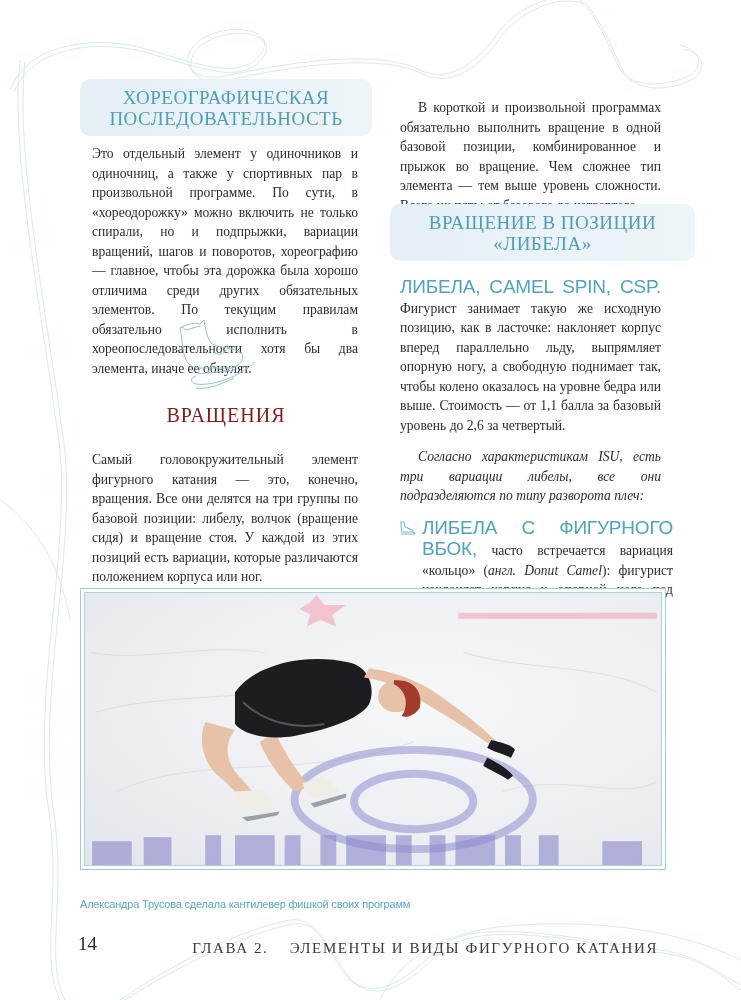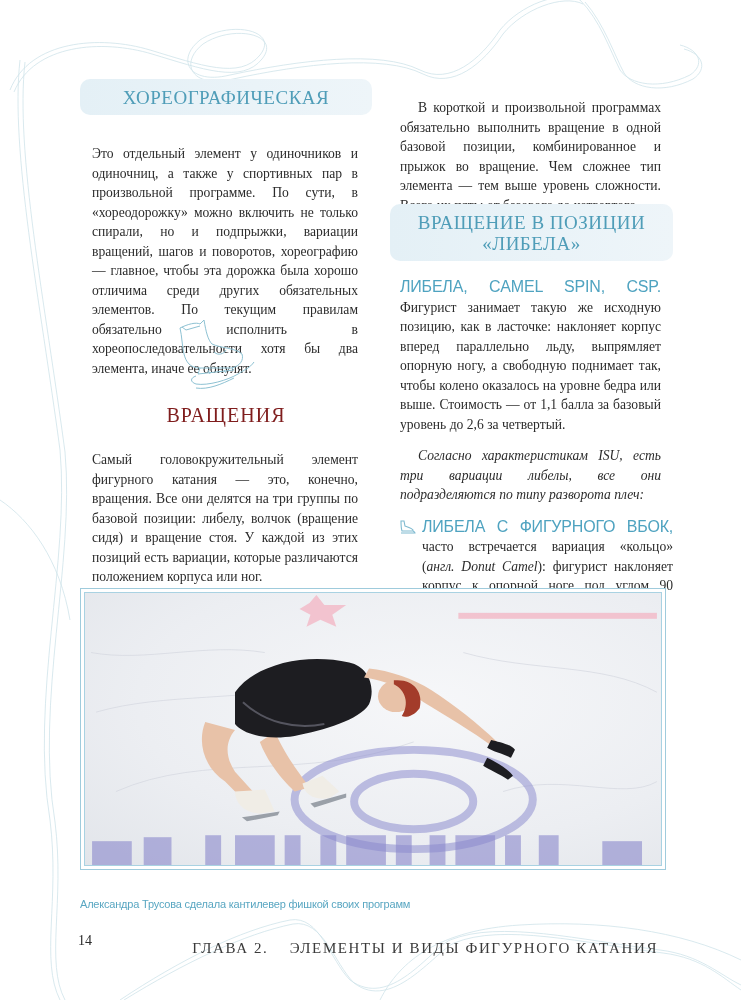--- a/index.html
+++ b/index.html
@@ -47,21 +47,21 @@
       position: absolute;
       color: #7f1d1d;
       font-family: "Liberation Serif", "DejaVu Serif", serif;
       font-size: 20px;
       letter-spacing: 1px;
       text-align: center;
     }
     .accent-sans {
       font-family: "Liberation Sans", "DejaVu Sans", sans-serif;
       color: #4fa3c0;
-      font-size: 16px;
+      font-size: 19px;
       letter-spacing: -0.2px;
     }
     .bullets {
       list-style: none;
       margin: 0;
       padding: 0;
     }
     .bullets li {
       position: relative;
       padding-left: 34px;
@@ -101,21 +101,21 @@
       font-family: "Liberation Sans", "DejaVu Sans", sans-serif;
       font-size: 11px;
       color: #5aa7c2;
       letter-spacing: -0.2px;
     }
     .page-number {
       position: absolute;
       left: 78px;
       top: 933px;
       font-family: "Liberation Serif", "DejaVu Serif", serif;
-      font-size: 14px;
+      font-size: 19px;
       color: #2a2a2a;
     }
     .running-footer {
       position: absolute;
       right: 83px;
       top: 940px;
       font-family: "Liberation Serif", "DejaVu Serif", serif;
       font-size: 15px;
       letter-spacing: 1.6px;
       color: #3a3a3a;
@@ -135,20 +135,21 @@
     <path d="M25,62 C15,152 45,302 65,452 C75,562 35,702 55,822 C65,902 45,962 65,1000"></path>
     <path d="M0,500 C30,520 60,560 70,620"></path>
     <path d="M120,1000 C180,960 240,930 290,920 C320,915 330,960 350,980 C390,1010 430,950 450,940 C500,920 580,940 660,950 C700,955 720,975 741,985"></path>
     <path d="M124,1000 C184,963 244,934 293,924 C323,919 334,963 354,983 C392,1012 434,953 454,943 C503,923 583,943 663,953 C703,958 723,978 741,990"></path>
     <path d="M380,1000 C400,960 440,930 520,925 C600,920 680,930 741,960"></path>
   </g>
 </svg>
 
 <div class="heading-box" style="left:80px; top:79px; width:292px;">
   <div>ХОРЕОГРАФИЧЕСКАЯ</div>
+  <div>ПОСЛЕДОВАТЕЛЬНОСТЬ</div>
 </div>
 
 <div class="col" style="left:80px; top:132px; width:290px;">
   <p>Это отдельный элемент у одиночников и одиночниц, а также у спортивных пар в произвольной программе. По сути, в «хореодорожку» можно включить не только спирали, но и подпрыжки, вариации вращений, шагов и поворотов, хореографию — главное, чтобы эта дорожка была хорошо отличима среди других обязательных элементов. По текущим правилам обязательно исполнить в хореопоследовательности хотя бы два элемента, иначе ее обнулят.</p>
 </div>
 
 <svg style="position:absolute; left:178px; top:318px; width:82px; height:72px;" viewBox="0 0 82 72">
   <g fill="none" stroke="#8ec2d3" stroke-width="1">
     <path d="M2,10 C10,6 18,4 22,6 L26,2 C28,14 30,22 34,26 C42,30 58,30 64,36 C66,42 62,48 54,50 L22,50 C12,50 8,44 6,36 C4,28 4,18 2,10 Z"></path>
     <path d="M4,9 L8,12 L22,8"></path>
@@ -164,21 +165,21 @@
 <div class="heading-plain" style="left:120px; top:404px; width:212px;">ВРАЩЕНИЯ</div>
 
 <div class="col" style="left:80px; top:438px; width:290px;">
   <p>Самый головокружительный элемент фигурного катания — это, конечно, вращения. Все они делятся на три группы по базовой позиции: либелу, волчок (вращение сидя) и вращение стоя. У каждой из этих позиций есть вариации, которые различаются положением корпуса или ног.</p>
 </div>
 
 <div class="col" style="left:388px; top:86px; width:285px;">
   <p class="indent">В короткой и произвольной программах обязательно выполнить вращение в одной базовой позиции, комбинированное и прыжок во вращение. Чем сложнее тип элемента — тем выше уровень сложности. Всего их пять: от базового до четвертого.</p>
 </div>
 
-<div class="heading-box" style="left:390px; top:204px; width:283px;">
+<div class="heading-box" style="left:390px; top:204px; width:305px;">
   <div>ВРАЩЕНИЕ В ПОЗИЦИИ</div>
   <div>«ЛИБЕЛА»</div>
 </div>
 
 <div class="col" style="left:388px; top:265px; width:285px;">
   <p>
     <span class="accent-sans">ЛИБЕЛА, CAMEL SPIN, CSP.</span><span> Фигурист занимает такую же исходную позицию, как в ласточке: наклоняет корпус вперед параллельно льду, выпрямляет опорную ногу, а свободную поднимает так, чтобы колено оказалось на уровне бедра или выше. Стоимость — от 1,1 балла за базовый уровень до 2,6 за четвертый.</span>
   </p>
   <p class="indent" style="margin-top:2px;font-style:italic;">Согласно характеристикам ISU, есть три вариации либелы, все они подразделяются по типу разворота плеч:</p>
   <ul class="bullets">

